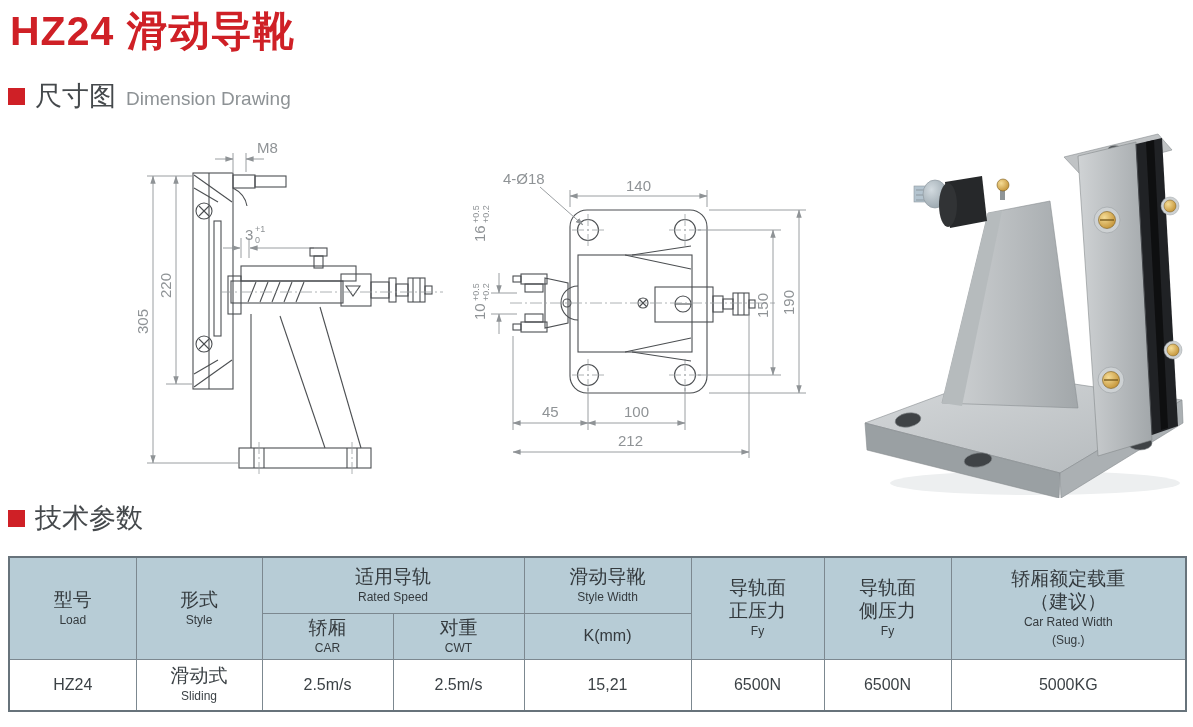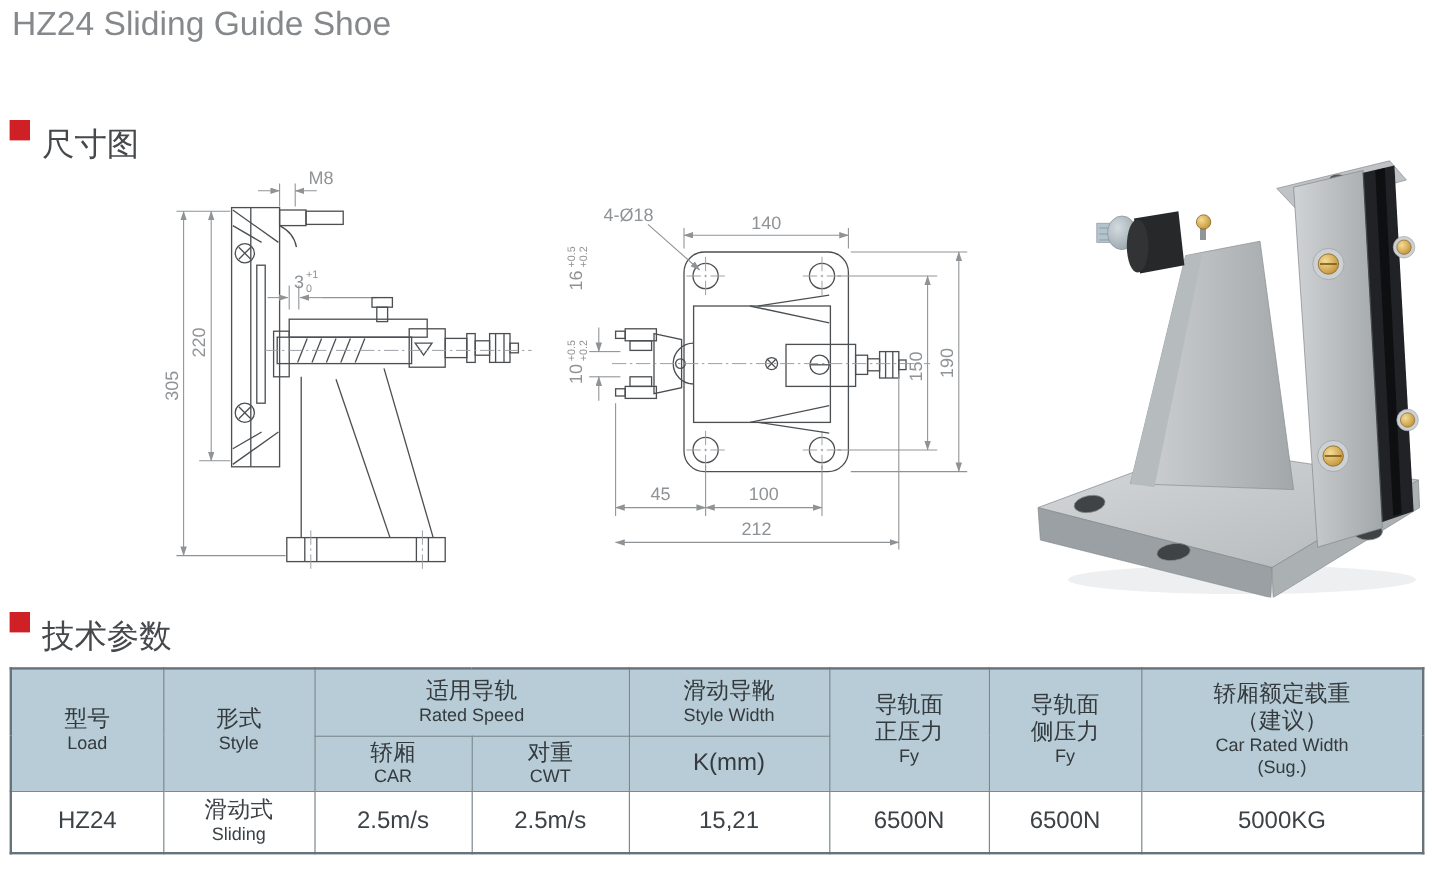--- a/index.html
+++ b/index.html
@@ -7,59 +7,60 @@
     width:1193px;height:727px;position:relative;background:#ffffff;
     font-family:"Liberation Sans",sans-serif;overflow:hidden;
   }
   
   .header{position:absolute;left:10px;top:4px;display:flex;align-items:baseline;gap:20px;}
   .title-cn{color:#cf2026;font-size:41px;font-weight:bold;letter-spacing:1px;}
   .title-en{color:#85898c;font-size:28px;font-weight:400;}
   
   .section{position:absolute;display:flex;align-items:center;gap:10px;}
   .sec-dim{left:8px;top:78px;}
-  .sec-tech{left:8px;top:488px;}
+  .sec-tech{left:8px;top:500px;}
   .bullet{width:17px;height:17px;background:#cf2026;display:inline-block;flex:none;}
-  .sec-cn{color:#45494c;font-size:27px;margin-top:24px;}
+  .sec-cn{color:#45494c;font-size:27px;}
   .sec-en{color:#8d9295;font-size:19px;position:relative;top:3px;}
   
   .svgabs{position:absolute;}
   .cad{stroke:#4c4f52;fill:none;stroke-width:1.1;}
   .dim{stroke:#8f9396;fill:none;stroke-width:0.9;}
   .cl{stroke:#9a9ea1;fill:none;stroke-width:0.8;stroke-dasharray:12 3 2 3;}
   .dimt{font:15px "Liberation Sans",sans-serif;fill:#8f9396;}
   .tolt{font:9px "Liberation Sans",sans-serif;fill:#8f9396;}
   
   table.tech{
     position:absolute;left:8px;top:556px;width:1177px;
     border-collapse:collapse;table-layout:fixed;
     border:2px solid #67737b;
   }
   table.tech th,table.tech td{
     border:1px solid #7c8890;text-align:center;vertical-align:middle;padding:1px 2px;
   }
   table.tech th{background:#b7ccd6;font-weight:400;color:#343a3e;}
   table.tech td{background:#ffffff;color:#3c4246;}
   .cn{font-size:19px;line-height:23px;}
-  .en{font-size:15px;line-height:18px;}
-  .val{font-size:20px;}
+  .en{font-size:12px;line-height:18px;}
+  .val{font-size:16px;}
   tr.hr1{height:56px;}
   tr.hr2{height:46px;}
   tr.dr{height:52px;}
 </style>
 </head>
 <body>
 
 <div class="header">
-  <span class="title-en">HZ24 Sliding Guide Shoe</span>
+  <span class="title-cn">HZ24 滑动导靴</span>
 </div>
 
 <div class="section sec-dim">
   <span class="bullet"></span>
   <span class="sec-cn">尺寸图</span>
+  <span class="sec-en">Dimension Drawing</span>
 </div>
 
 <svg class="svgabs" style="left:128px;top:126px;" width="330" height="362" viewBox="0 0 330 362">
   <defs>
     <marker id="aL" markerWidth="9" markerHeight="7" refX="8.5" refY="3" orient="auto-start-reverse">
       <path d="M0,0 L9,3 L0,6 Z" fill="#8f9396"></path>
     </marker>
     <pattern id="hL" width="6" height="6" patternUnits="userSpaceOnUse" patternTransform="rotate(45)">
       <line x1="0" y1="0" x2="0" y2="6" stroke="#6a6d70" stroke-width="1"></line>
     </pattern>

